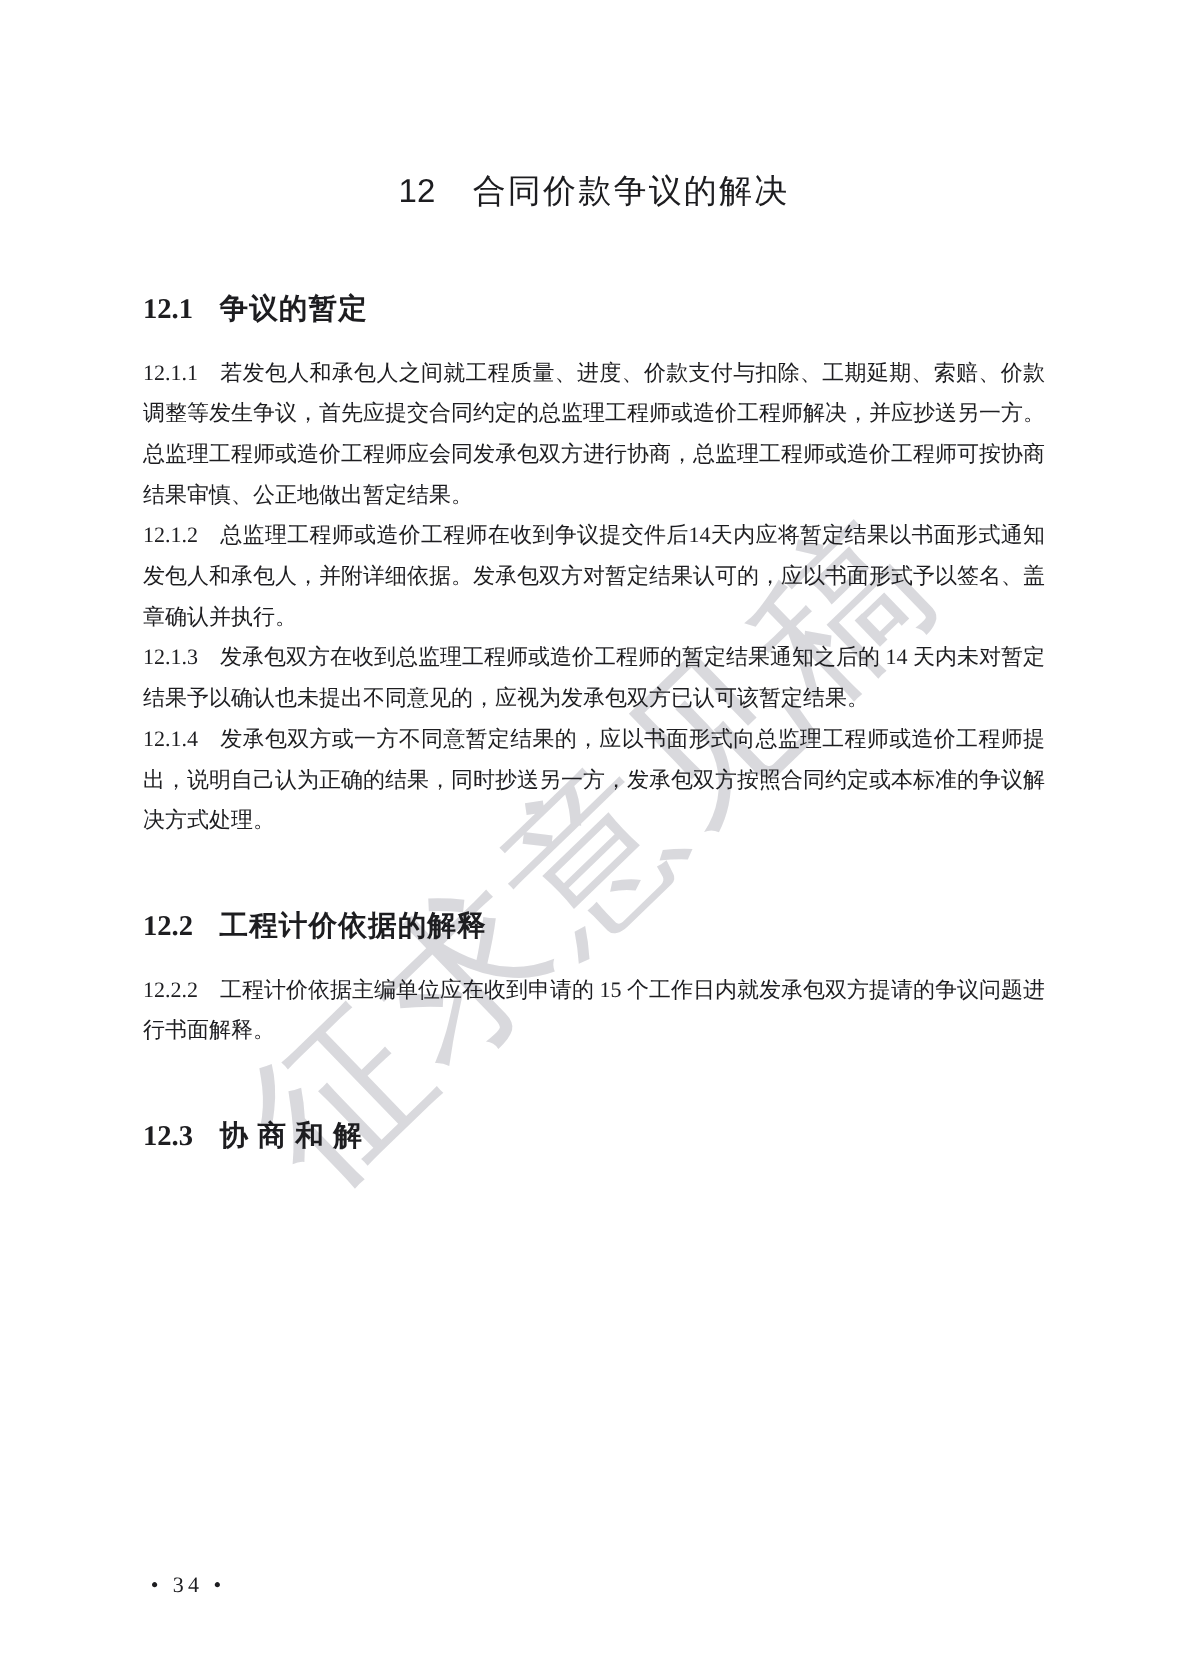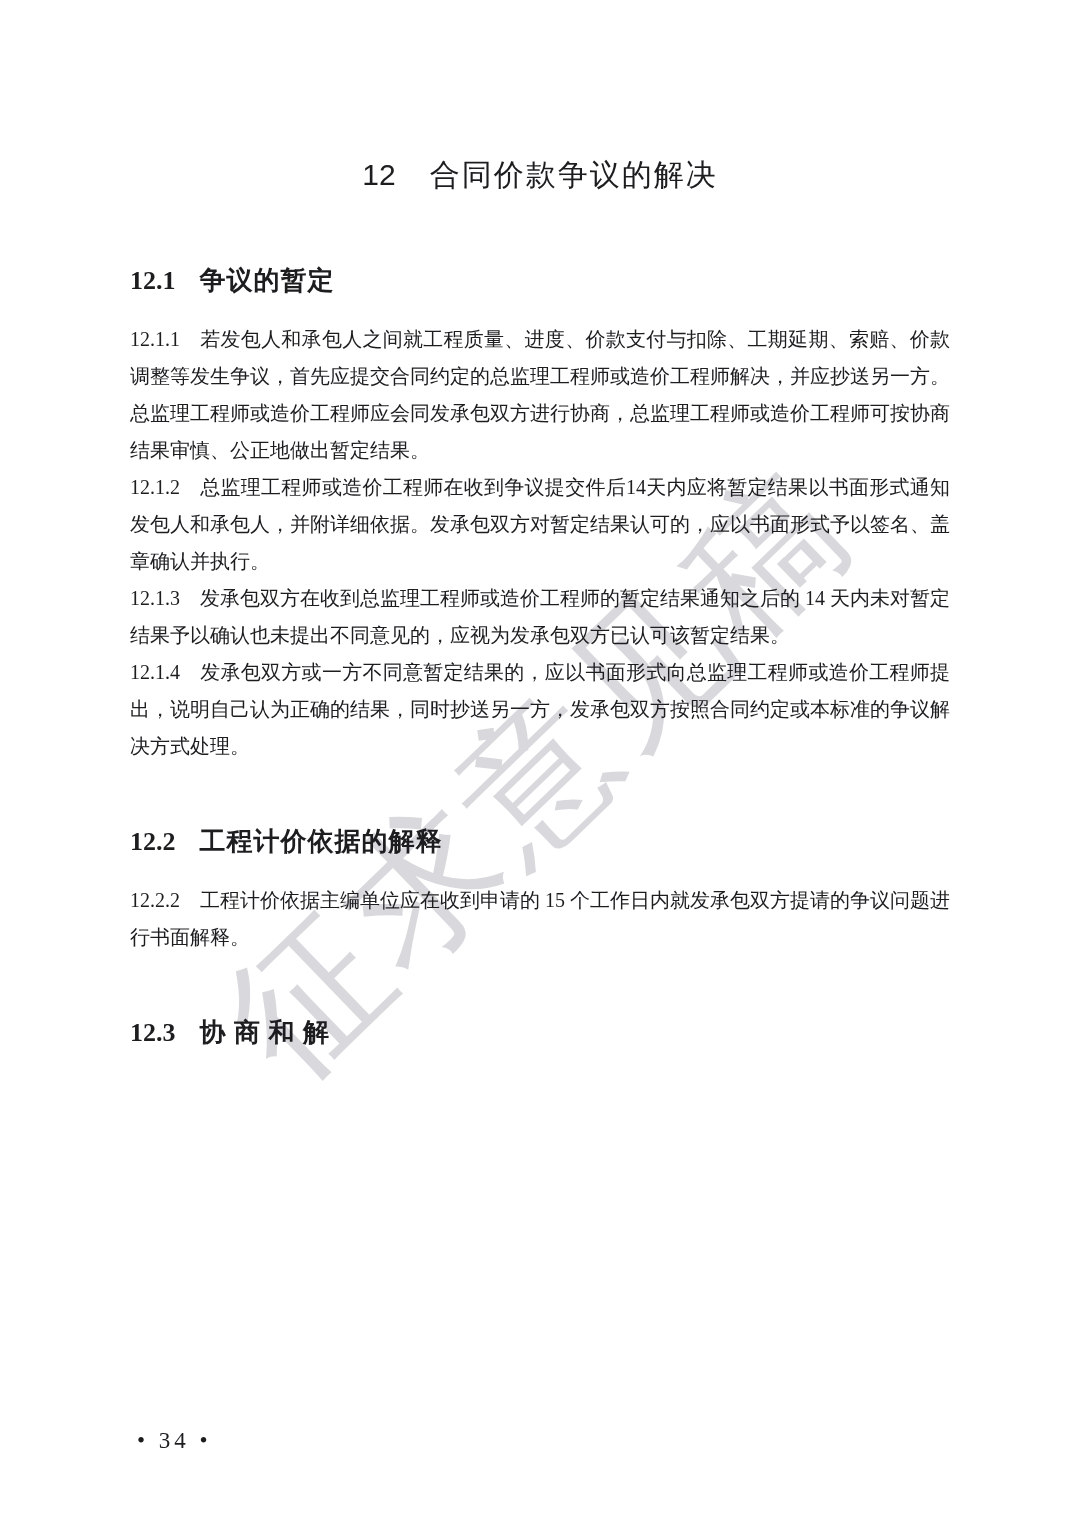--- a/index.html
+++ b/index.html
@@ -74,21 +74,21 @@
   }
   .clause-num {
     margin-right: 20px;
     white-space: nowrap;
   }
   .page-number {
     position: absolute;
     left: 137px;
     top: 1428px;
     z-index: 1;
-    font-size: 23px;
+    font-size: 20px;
     line-height: 26px;
     letter-spacing: 4px;
     color: #1d1d20;
   }
 </style>
 </head>
 <body>
 
 <div class="page">
 

